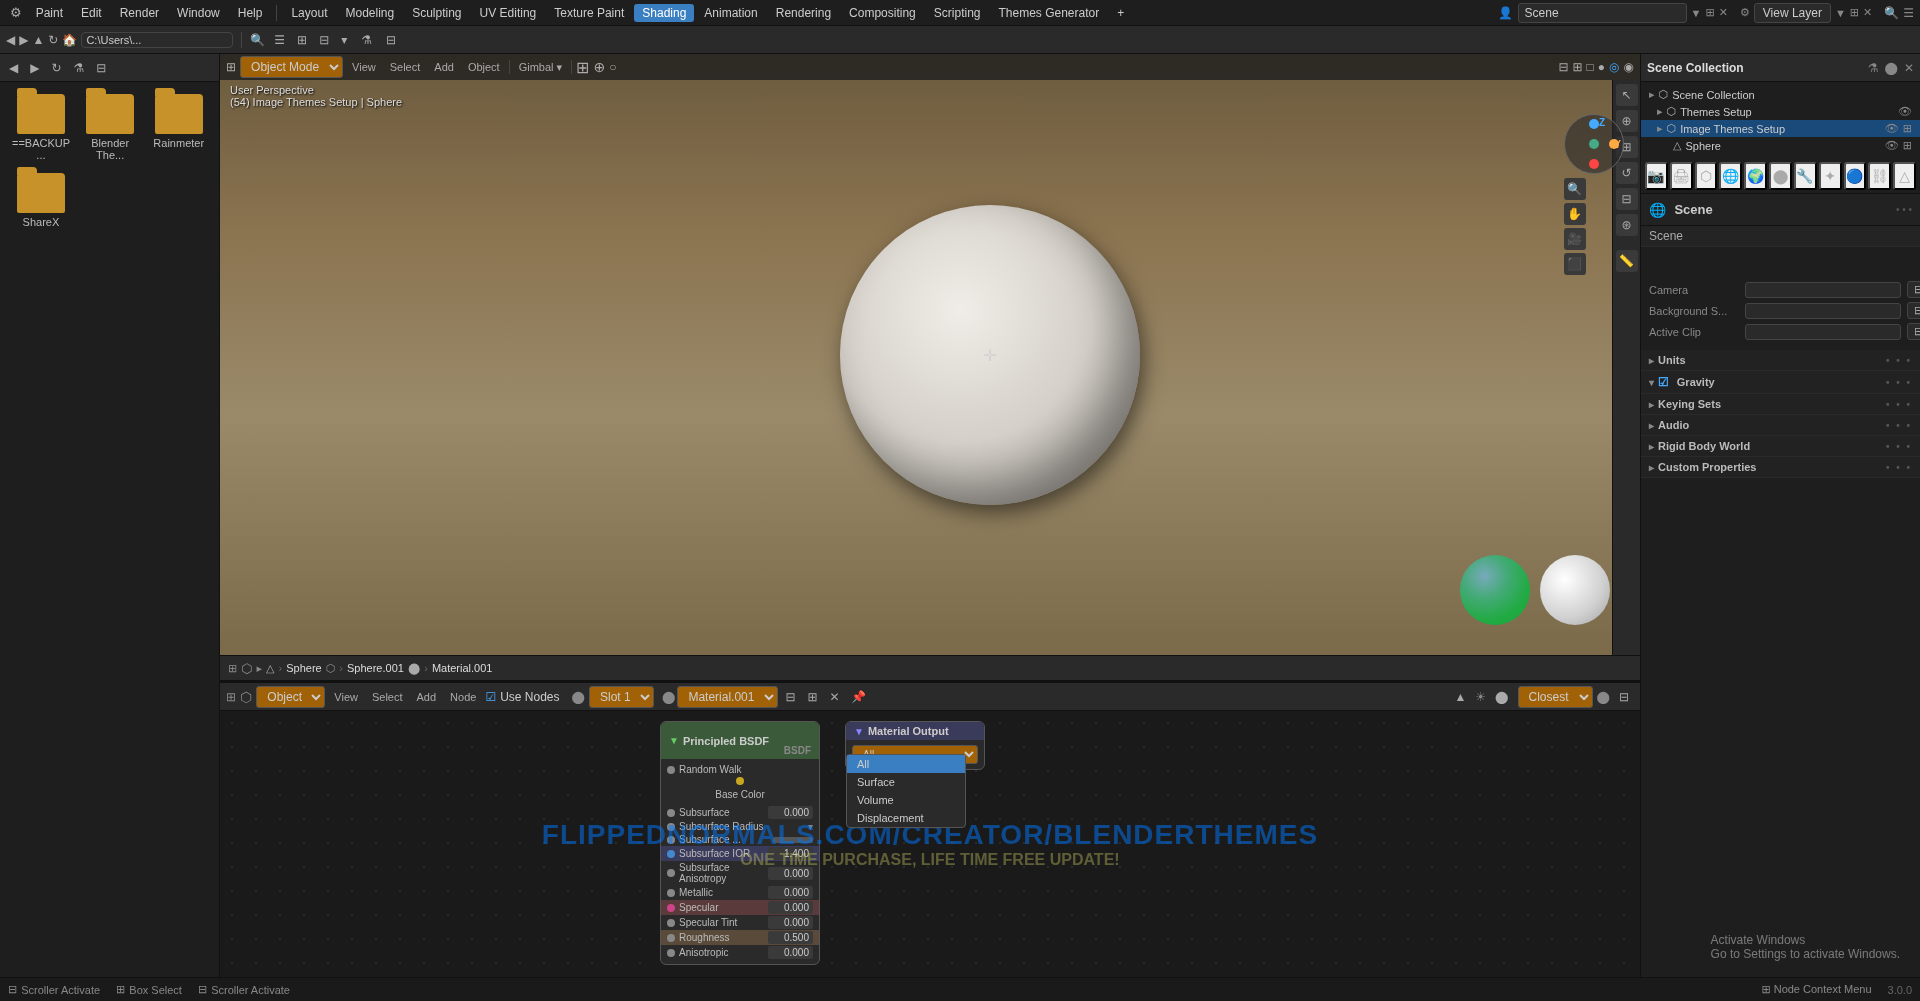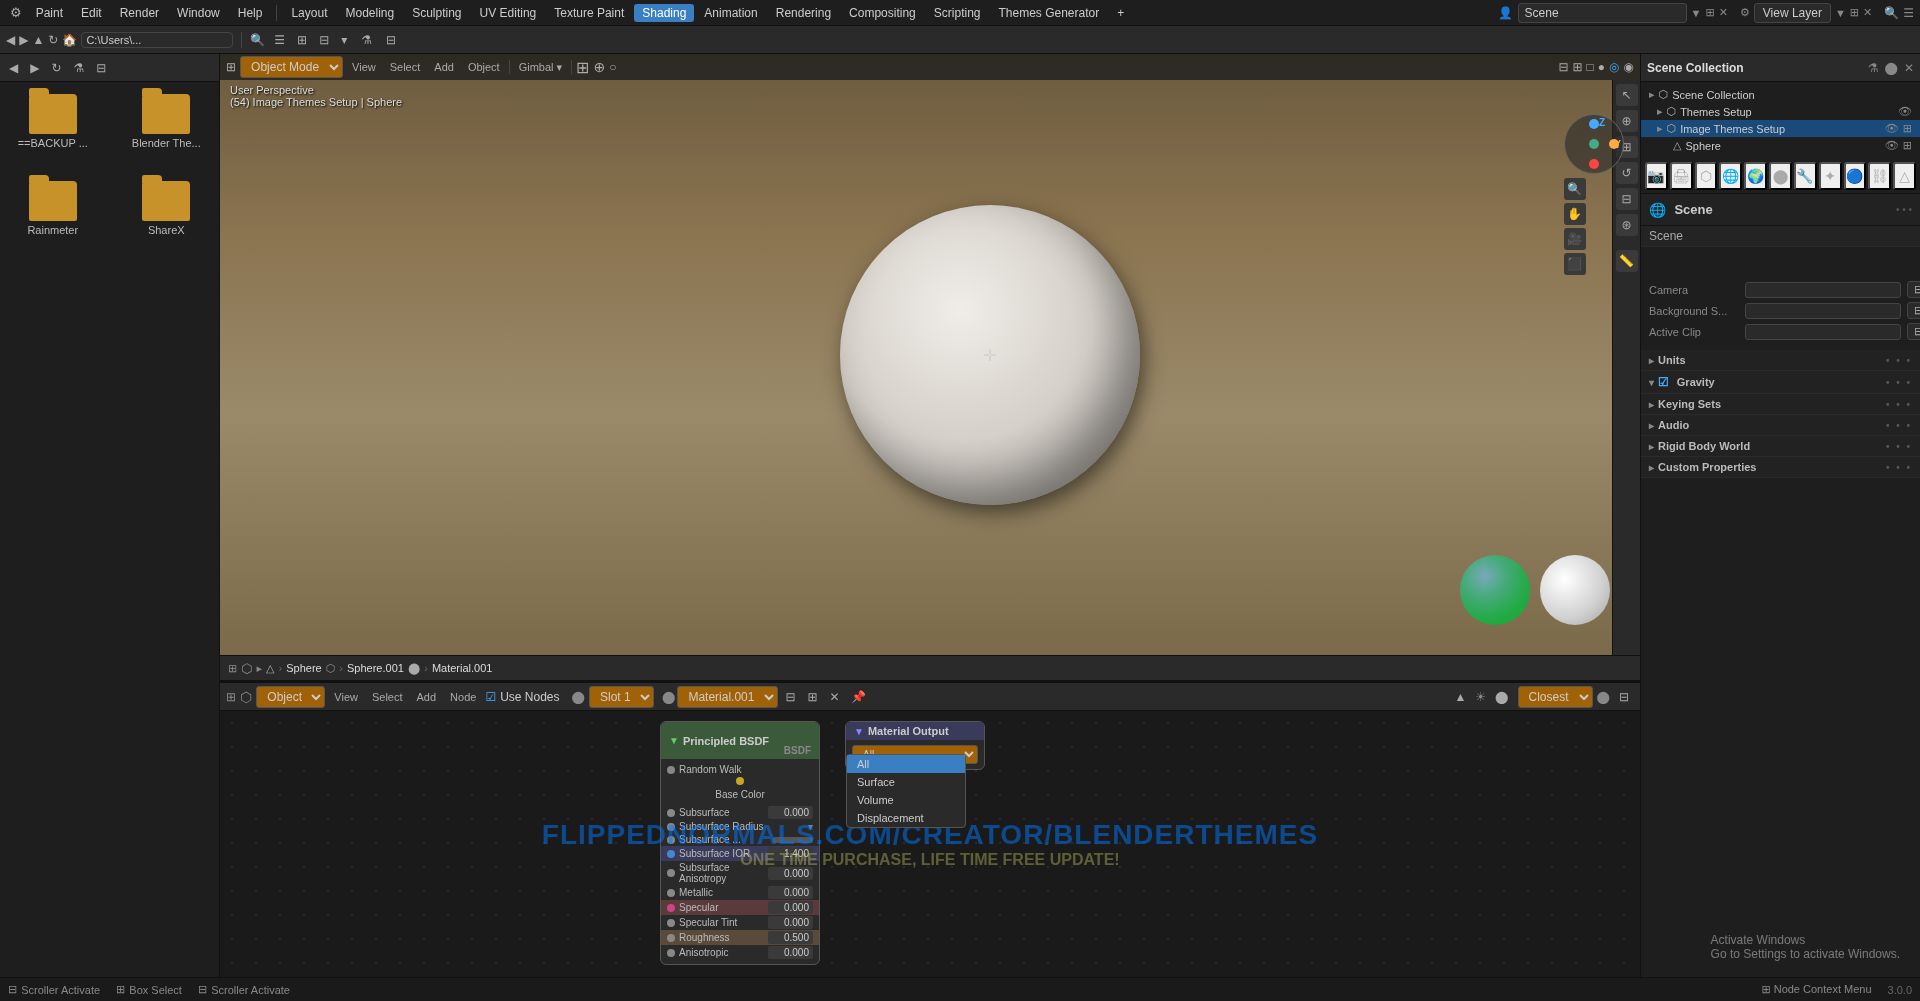--- a/index.html
+++ b/index.html
@@ -29,21 +29,21 @@
     .toolbar-dropdown { background: #a16207; border: 1px solid #555; color: #ccc; padding: 2px 6px; border-radius: 3px; font-size: 12px; cursor: pointer; }
     .path-display { background: #3a3a3a; border: 1px solid #555; color: #9ab; padding: 1px 8px; border-radius: 3px; font-size: 11px; min-width: 100px; }
 
     
     #main-layout { display: flex; height: calc(1001px - 26px - 28px); }
 
     
     #left-panel { width: 220px; background: #1e1e1e; border-right: 1px solid #111; display: flex; flex-direction: column; }
     #left-panel-toolbar { display: flex; align-items: center; height: 28px; background: #2a2a2a; border-bottom: 1px solid #111; padding: 0 4px; gap: 2px; }
     #file-browser { flex: 1; padding: 8px; overflow: hidden; }
-    .folder-grid { display: grid; grid-template-columns: 1fr 1fr; gap: 24px; }
+    .folder-grid { display: grid; grid-template-columns: 1fr 1fr 1fr; gap: 4px; }
     .folder-item { display: flex; flex-direction: column; align-items: center; cursor: pointer; padding: 4px; border-radius: 3px; }
     .folder-icon { width: 48px; height: 40px; background: #c8922a; border-radius: 4px 4px 2px 2px; position: relative; }
     .folder-icon::before { content: ''; position: absolute; top: -6px; left: 0; width: 20px; height: 8px; background: #c8922a; border-radius: 2px 4px 0 0; }
     .folder-label { font-size: 11px; color: #bbb; margin-top: 3px; text-align: center; }
 
     
     #center-area { flex: 1; display: flex; flex-direction: column; }
 
     
     #viewport { flex: 1; position: relative; background: #3d3d3d; overflow: hidden; min-height: 300px; }

